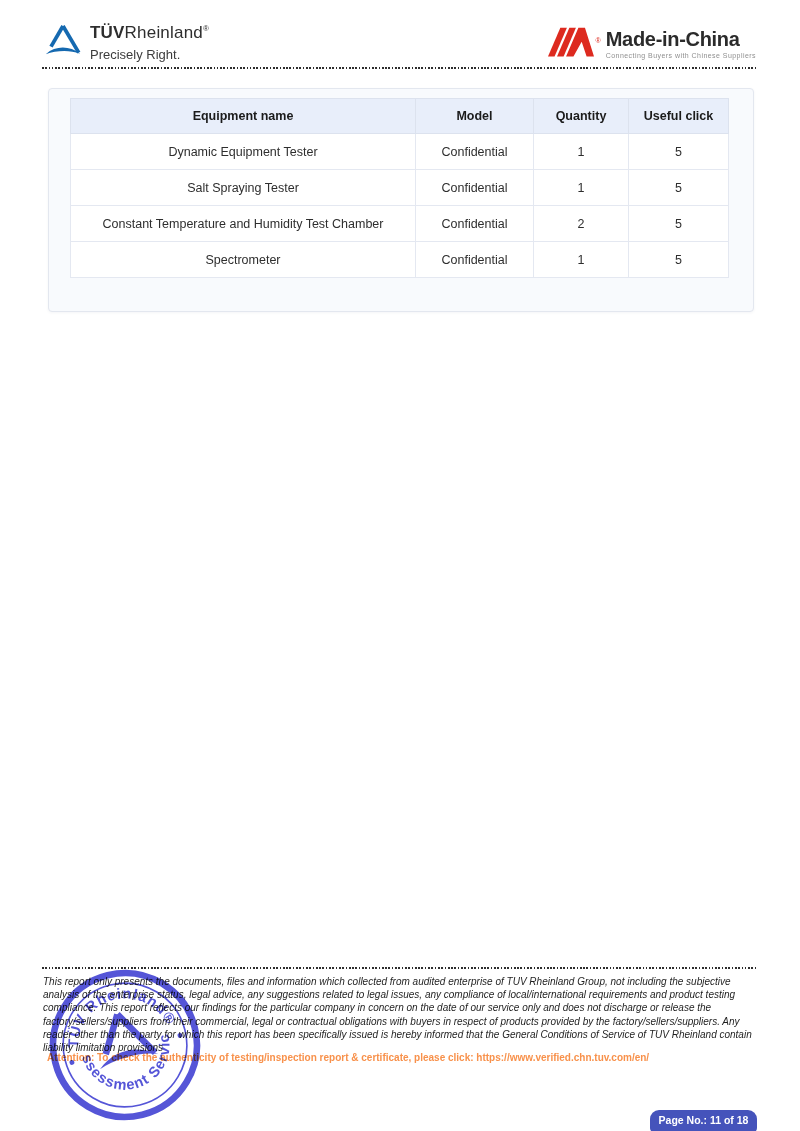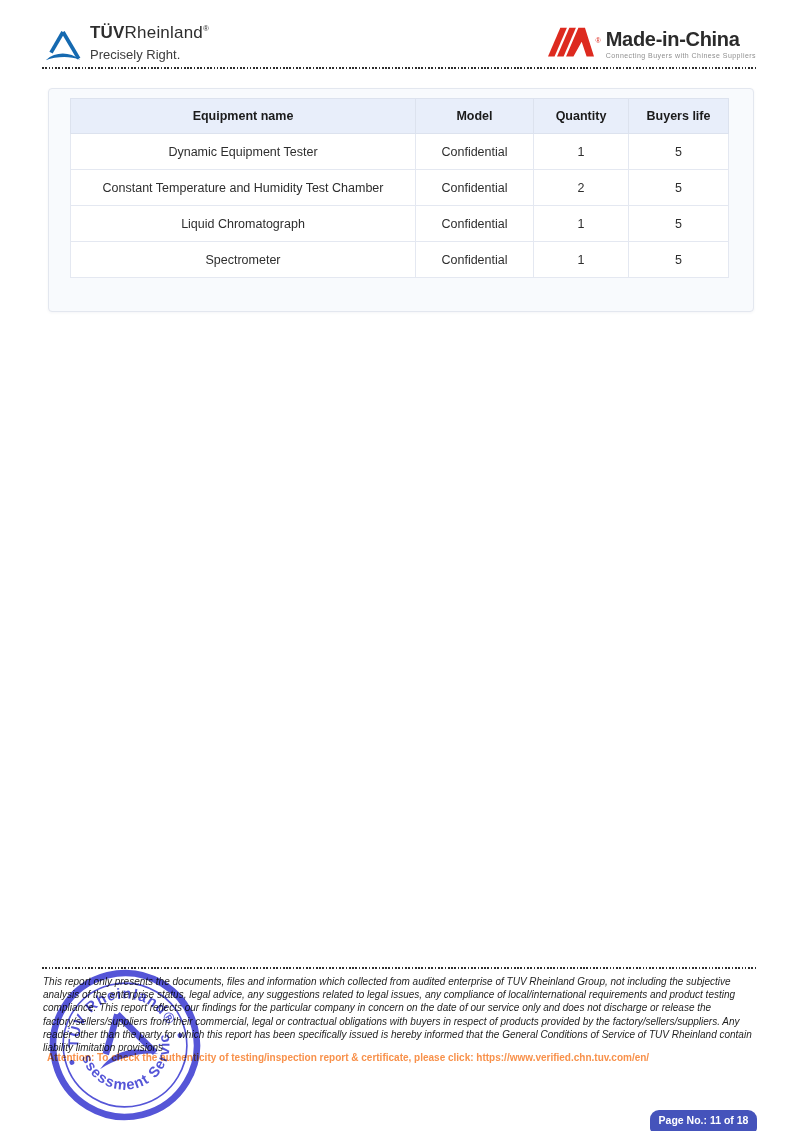--- a/index.html
+++ b/index.html
@@ -1,21 +1,21 @@
 <!DOCTYPE html>
 <html style="--tuv-blue: #1569b0; --mic-red: #dd2a1f; --table-header-bg: #e8eefa; --attention-orange: #f8914b; --stamp-blue: #3d3dd2; --badge-indigo: #4553bb;"><head>
 <meta charset="utf-8">
 <style>
   html,body{margin:0;padding:0;background:#ffffff;}
   .page{
     position:relative;width:800px;height:1131px;margin:0 auto;background:#fff;
     font-family:"Liberation Sans",sans-serif;overflow:hidden;
   }
   
-  .tuv-logo{position:absolute;left:45px;top:23px;display:flex;gap:9px;align-items:flex-end;}
+  .tuv-logo{position:absolute;left:45px;top:23px;display:flex;gap:9px;align-items:flex-start;}
   .tuv-tri-header{width:36px;height:33px;color:var(--tuv-blue);}
   .tuv-line1{font-size:17px;color:#2e2e2e;letter-spacing:.2px;white-space:nowrap;}
   .tuv-bold{font-weight:bold;}
   .tuv-reg{font-size:8px;vertical-align:super;}
   .tuv-tag{font-size:13px;color:#3c3c3c;margin-top:4px;}
   .mic-logo{position:absolute;right:44px;top:22px;display:flex;gap:5px;align-items:center;}
   .mic-m{width:46px;height:36px;color:var(--mic-red);}
   .mic-reg{color:var(--mic-red);font-size:7px;margin-left:-3px;margin-top:0;}
   .mic-name{font-size:20px;font-weight:bold;color:#2b2b2b;letter-spacing:-0.3px;white-space:nowrap;line-height:22px;margin-top:6px;}
   .mic-tag{font-size:7px;color:#8f8f8f;letter-spacing:.45px;margin-top:2px;white-space:nowrap;}
@@ -95,40 +95,40 @@
       <col style="width:345px">
         <col style="width:118px">
         <col style="width:95px">
         <col style="width:100px">
     </colgroup>
     <thead>
       <tr>
         <th>Equipment name</th>
         <th>Model</th>
         <th>Quantity</th>
-        <th>Buyers life</th>
+        <th>Useful click</th>
       </tr>
     </thead>
     <tbody>
         <tr>
           <td>Dynamic Equipment Tester</td>
           <td>Confidential</td>
           <td>1</td>
           <td>5</td>
         </tr>
         <tr>
+          <td>Salt Spraying Tester</td>
+          <td>Confidential</td>
+          <td>1</td>
+          <td>5</td>
+        </tr>
+        <tr>
           <td>Constant Temperature and Humidity Test Chamber</td>
           <td>Confidential</td>
           <td>2</td>
-          <td>5</td>
-        </tr>
-        <tr>
-          <td>Liquid Chromatograph</td>
-          <td>Confidential</td>
-          <td>1</td>
           <td>5</td>
         </tr>
         <tr>
           <td>Spectrometer</td>
           <td>Confidential</td>
           <td>1</td>
           <td>5</td>
         </tr>
       </tbody>
   </table>

